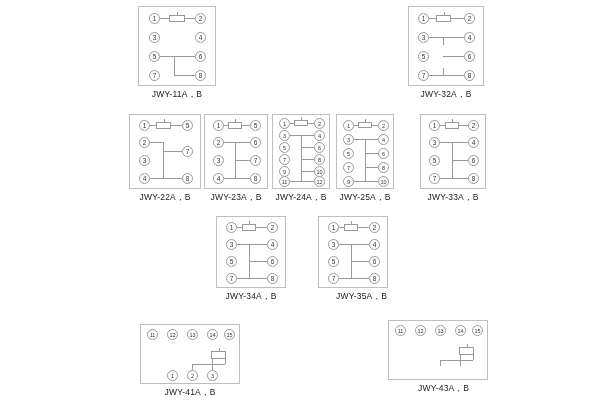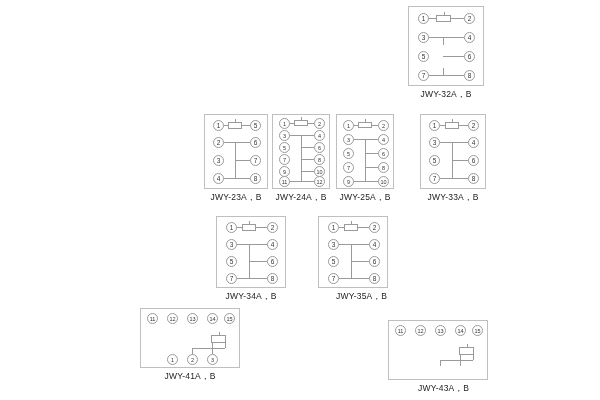--- a/index.html
+++ b/index.html
@@ -56,20 +56,44 @@
     top:-4px;
     width:1px;height:4px;
     background:#9a9a9a;
   }
 </style>
 </head>
 <body>
 
 <div id="sheet">
 
+  <div class="panel" style="left:138px;top:6px;width:78px;">
+    <div class="box" style="width:78px;height:80px;">
+      <div class="pin" style="left:10px;top:6px;">1</div>
+      <div class="pin" style="left:10px;top:25px;">3</div>
+      <div class="pin" style="left:10px;top:44px;">5</div>
+      <div class="pin" style="left:10px;top:63px;">7</div>
+      <div class="pin" style="left:56px;top:6px;">2</div>
+      <div class="pin" style="left:56px;top:25px;">4</div>
+      <div class="pin" style="left:56px;top:44px;">6</div>
+      <div class="pin" style="left:56px;top:63px;">8</div>
+
+      <div class="coil" style="left:30px;top:8px;width:16px;height:7px;">
+          <span class="tick"></span>
+        </div>
+      <div class="wire h" style="left:21px;top:11px;width:9px;"></div>
+      <div class="wire h" style="left:46px;top:11px;width:10px;"></div>
+
+      <div class="wire h" style="left:21px;top:49px;width:14px;"></div>
+      <div class="wire v" style="left:35px;top:49px;height:19px;"></div>
+      <div class="wire h" style="left:35px;top:68px;width:21px;"></div>
+      <div class="wire h" style="left:35px;top:49px;width:21px;"></div>
+    </div>
+    <div class="cap">JWY-11A，B</div>
+  </div>
 
 
 
   <div class="panel" style="left:408px;top:6px;width:76px;">
     <div class="box" style="width:76px;height:80px;">
       <div class="pin" style="left:9px;top:6px;">1</div>
       <div class="pin" style="left:9px;top:25px;">3</div>
       <div class="pin" style="left:9px;top:44px;">5</div>
       <div class="pin" style="left:9px;top:63px;">7</div>
       <div class="pin" style="left:55px;top:6px;">2</div>
@@ -85,20 +109,42 @@
       <div class="wire v" style="left:34px;top:30px;height:8px;"></div>
       <div class="wire h" style="left:34px;top:30px;width:21px;"></div>
       <div class="wire h" style="left:20px;top:68px;width:14px;"></div>
       <div class="wire v" style="left:34px;top:61px;height:7px;"></div>
       <div class="wire h" style="left:34px;top:68px;width:21px;"></div>
       <div class="wire h" style="left:34px;top:49px;width:21px;"></div>
     </div>
     <div class="cap">JWY-32A，B</div>
   </div>
 
+  <div class="panel" style="left:129px;top:114px;width:72px;">
+    <div class="box" style="width:72px;height:75px;">
+      <div class="pin" style="left:9px;top:5px;">1</div>
+      <div class="pin" style="left:9px;top:22px;">2</div>
+      <div class="pin" style="left:9px;top:40px;">3</div>
+      <div class="pin" style="left:9px;top:58px;">4</div>
+      <div class="pin" style="left:52px;top:5px;">5</div>
+      <div class="pin" style="left:52px;top:31px;">7</div>
+      <div class="pin" style="left:52px;top:58px;">8</div>
+      <div class="coil" style="left:26px;top:7px;width:15px;height:7px;">
+          <span class="tick"></span>
+        </div>
+      <div class="wire h" style="left:20px;top:10px;width:6px;"></div>
+      <div class="wire h" style="left:41px;top:10px;width:11px;"></div>
+      <div class="wire h" style="left:20px;top:27px;width:13px;"></div>
+      <div class="wire v" style="left:33px;top:27px;height:36px;"></div>
+      <div class="wire h" style="left:33px;top:36px;width:19px;"></div>
+      <div class="wire h" style="left:33px;top:63px;width:19px;"></div>
+      <div class="wire h" style="left:20px;top:63px;width:13px;"></div>
+    </div>
+    <div class="cap">JWY-22A，B</div>
+  </div>
 
   <div class="panel" style="left:204px;top:114px;width:64px;">
     <div class="box" style="width:64px;height:75px;">
       <div class="pin" style="left:8px;top:5px;">1</div>
       <div class="pin" style="left:8px;top:22px;">2</div>
       <div class="pin" style="left:8px;top:40px;">3</div>
       <div class="pin" style="left:8px;top:58px;">4</div>
       <div class="pin" style="left:45px;top:5px;">5</div>
       <div class="pin" style="left:45px;top:22px;">6</div>
       <div class="pin" style="left:45px;top:40px;">7</div>
@@ -245,21 +291,21 @@
       <div class="wire h" style="left:20px;top:27px;width:12px;"></div>
       <div class="wire v" style="left:32px;top:27px;height:34px;"></div>
       <div class="wire h" style="left:32px;top:27px;width:18px;"></div>
       <div class="wire h" style="left:32px;top:44px;width:18px;"></div>
       <div class="wire h" style="left:32px;top:61px;width:18px;"></div>
       <div class="wire h" style="left:20px;top:61px;width:12px;"></div>
     </div>
     <div class="cap">JWY-35A，B</div>
   </div>
 
-  <div class="panel" style="left:140px;top:308px;width:100px;">
+  <div class="panel" style="left:140px;top:324px;width:100px;">
     <div class="box" style="width:100px;height:60px;">
       <div class="pin sm" style="left:6px;top:4px;">11</div>
       <div class="pin sm" style="left:26px;top:4px;">12</div>
       <div class="pin sm" style="left:46px;top:4px;">13</div>
       <div class="pin sm" style="left:66px;top:4px;">14</div>
       <div class="pin sm" style="left:83px;top:4px;">15</div>
       <div class="pin sm" style="left:26px;top:45px;">1</div>
       <div class="pin sm" style="left:46px;top:45px;">2</div>
       <div class="pin sm" style="left:66px;top:45px;">3</div>
       <div class="coil" style="left:70px;top:26px;width:15px;height:8px;">

